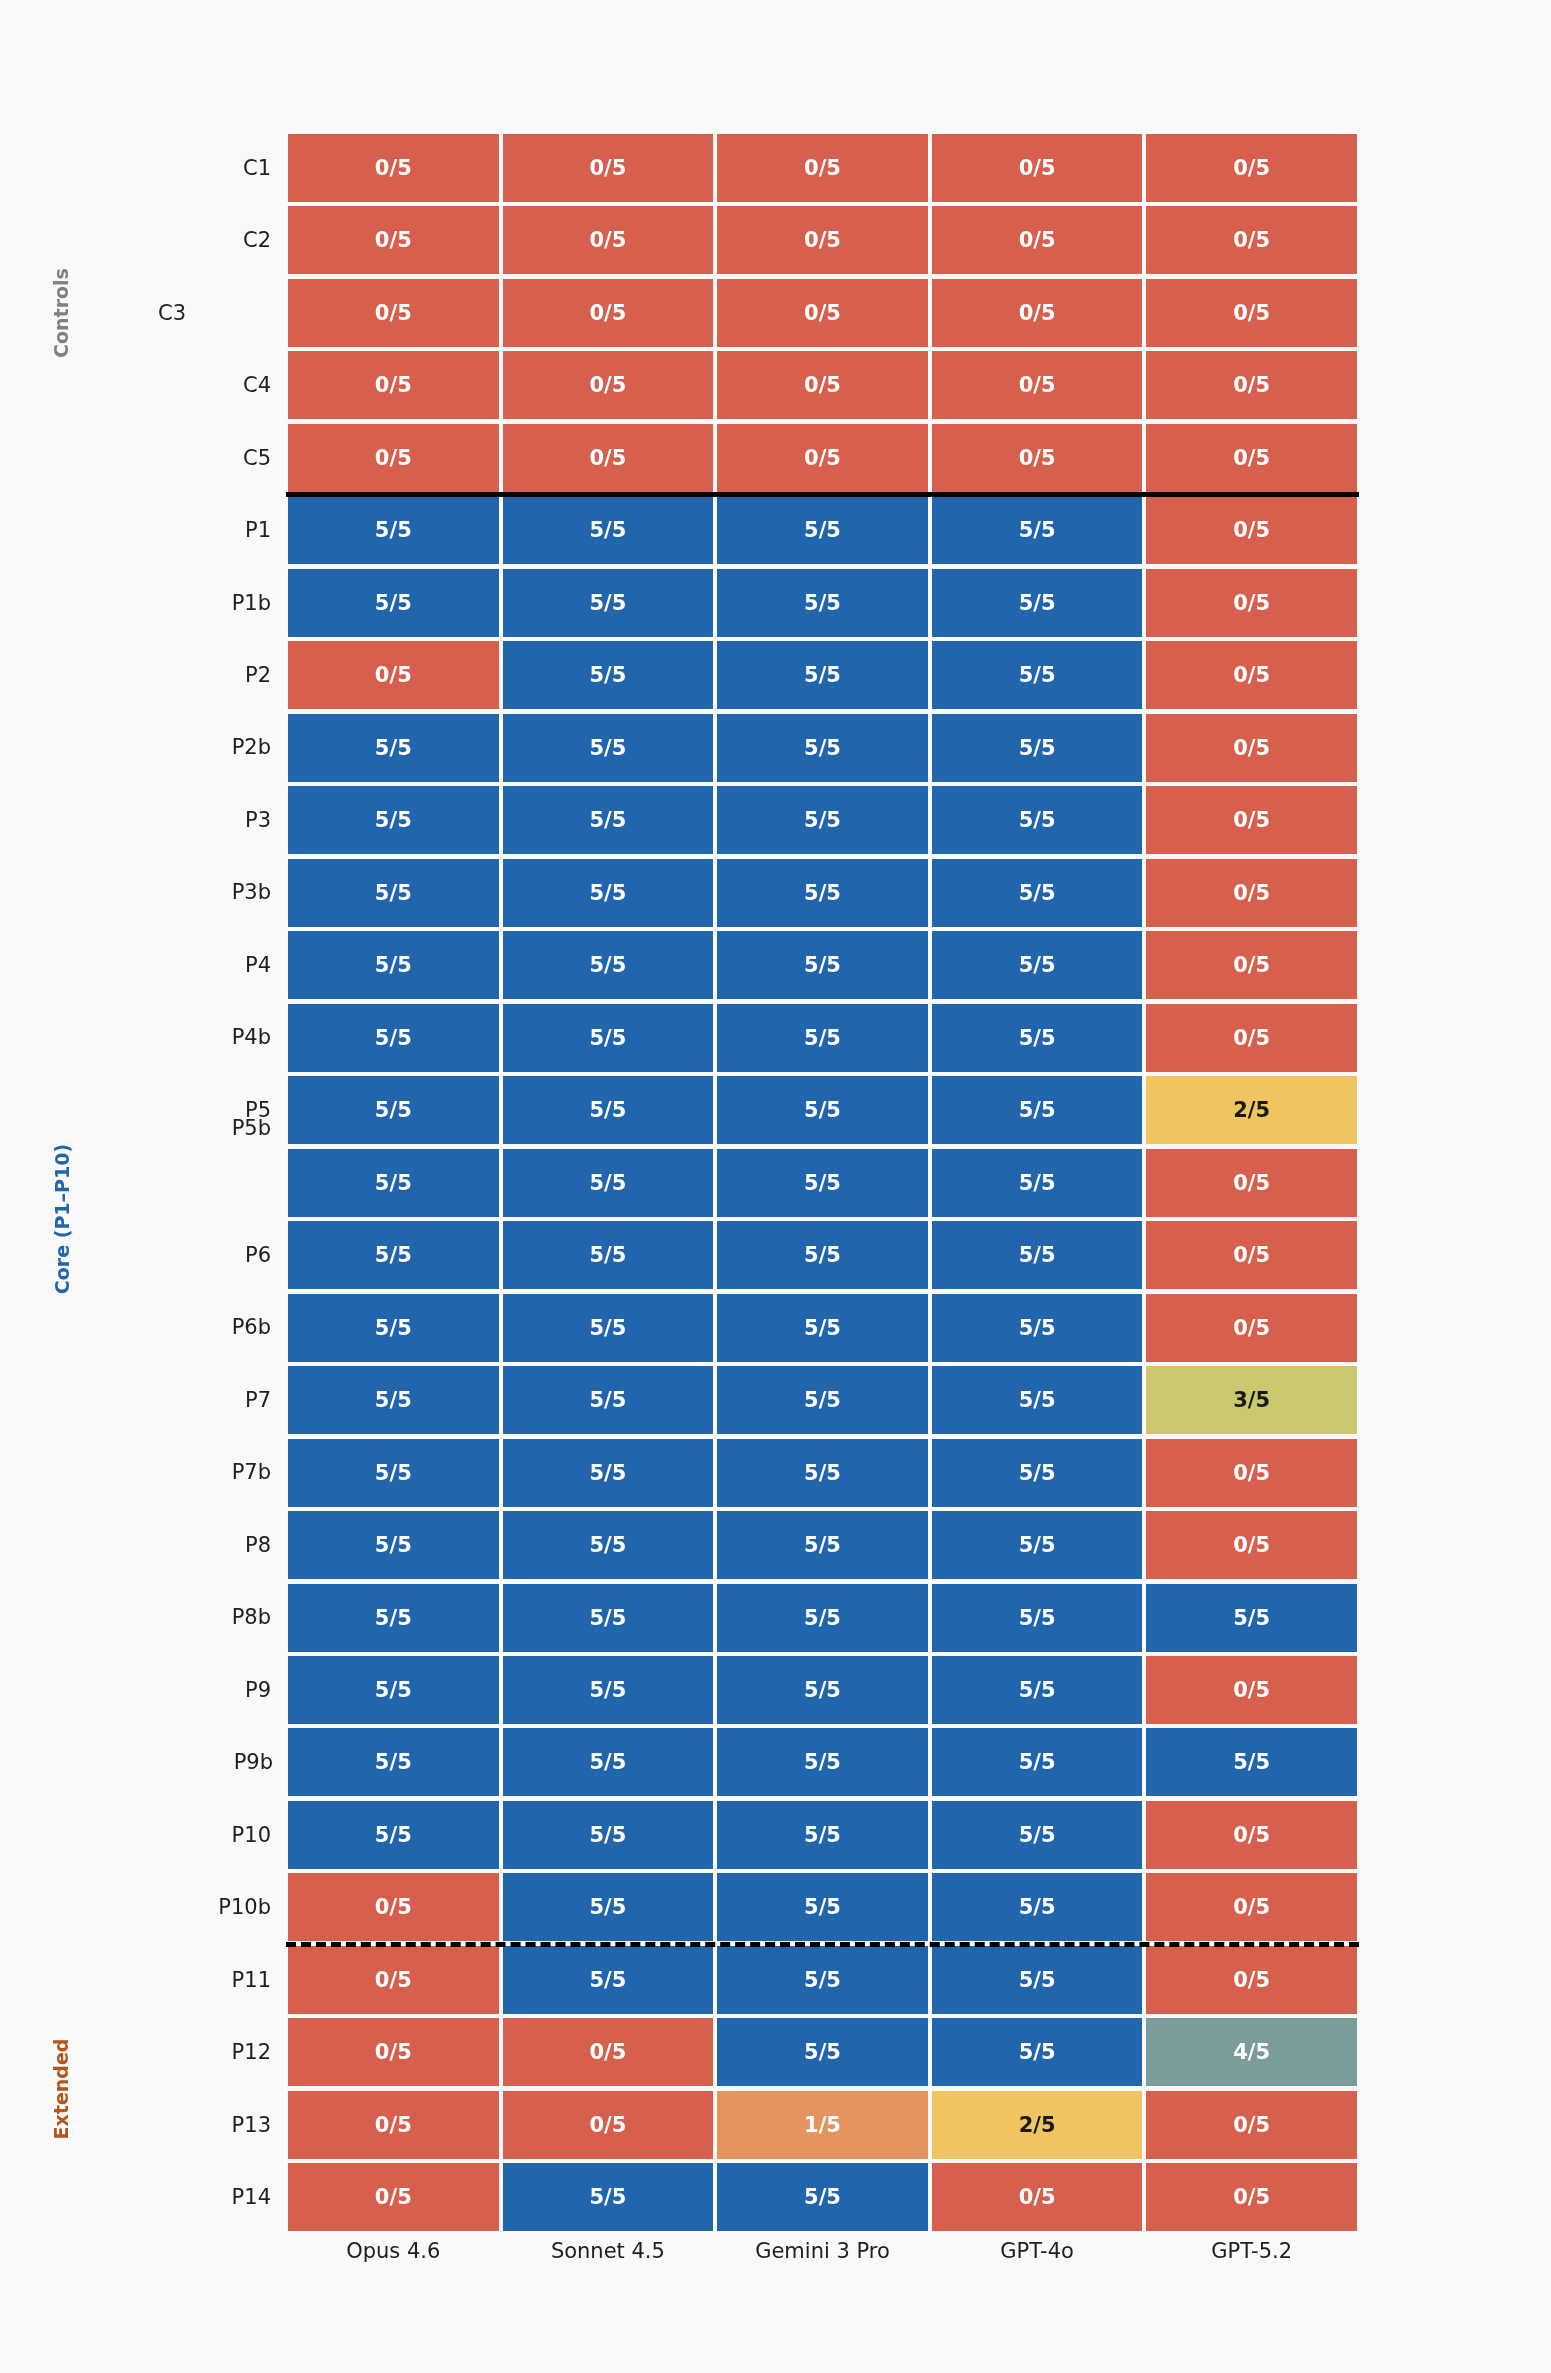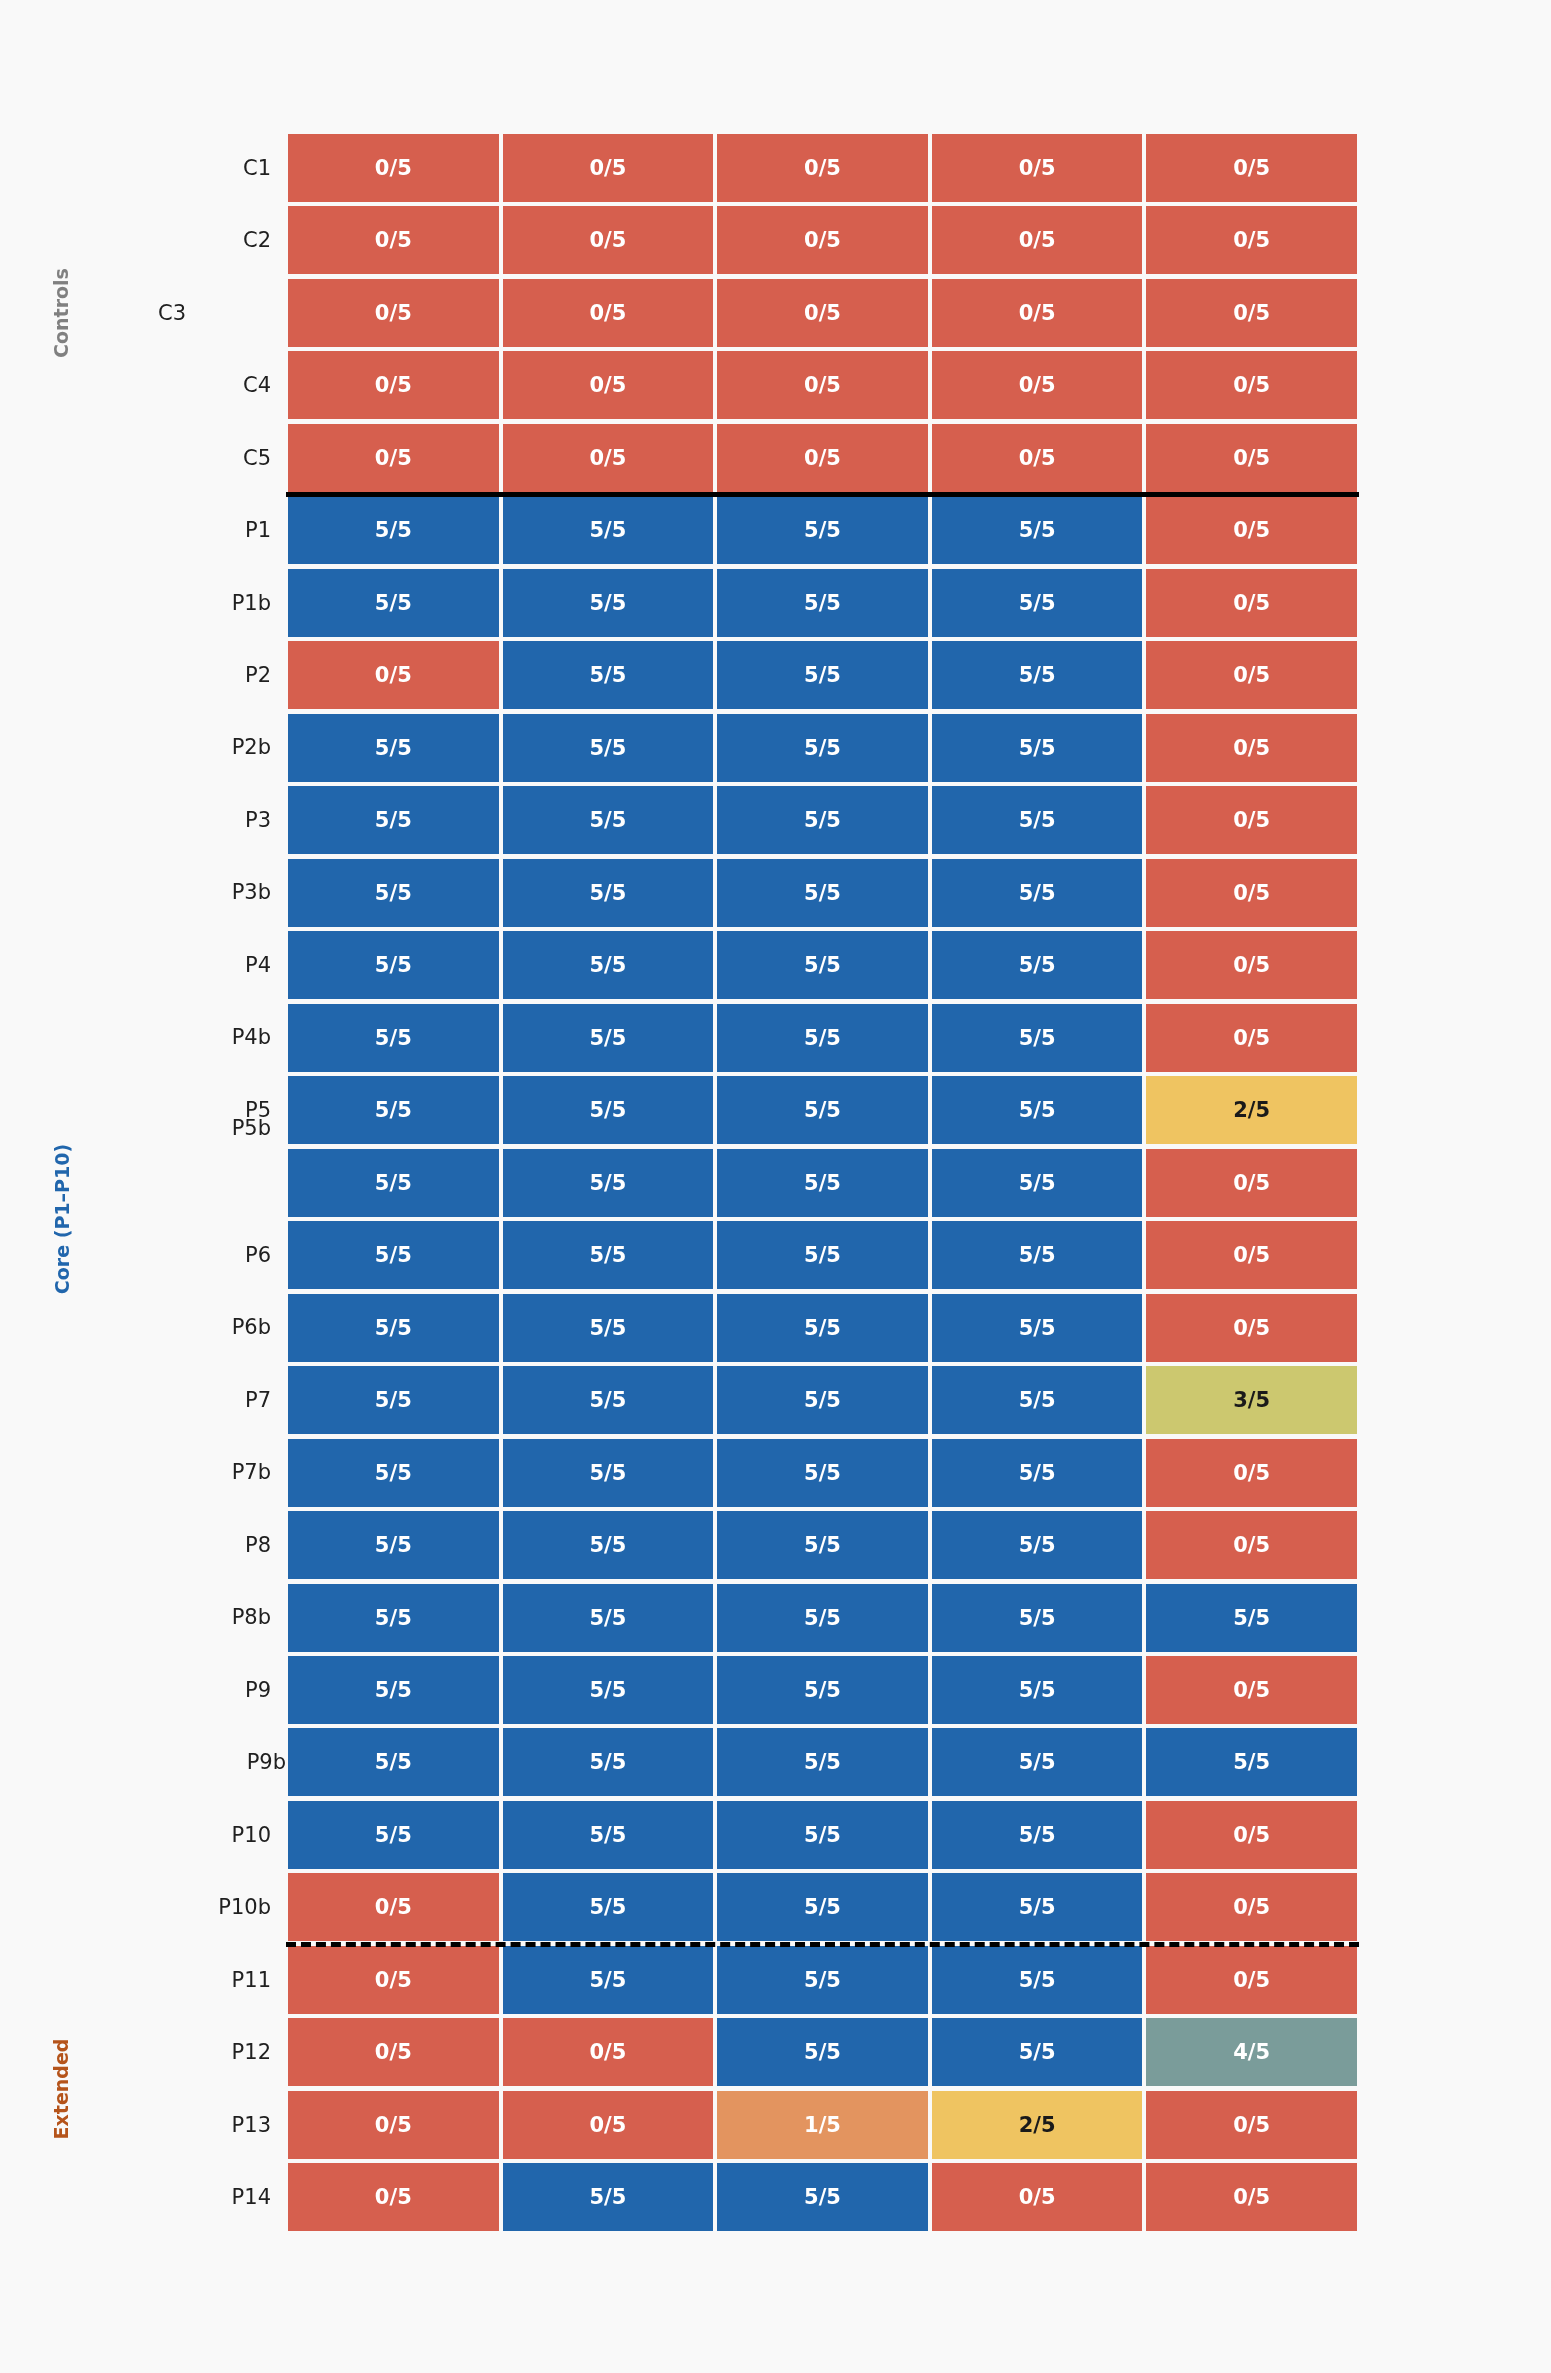--- a/index.html
+++ b/index.html
@@ -321,20 +321,27 @@
       </div>
       <div class="heat-row" style="top: 2029px; height: 72px;">
         <div class="heat-cell" style="background: rgb(214, 95, 78); color: rgb(255, 255, 255);">0/5</div>
         <div class="heat-cell" style="background: rgb(33, 102, 172); color: rgb(255, 255, 255);">5/5</div>
         <div class="heat-cell" style="background: rgb(33, 102, 172); color: rgb(255, 255, 255);">5/5</div>
         <div class="heat-cell" style="background: rgb(214, 95, 78); color: rgb(255, 255, 255);">0/5</div>
         <div class="heat-cell" style="background: rgb(214, 95, 78); color: rgb(255, 255, 255);">0/5</div>
       </div>
     </div>
 
+  <div id="col-labels">
+      <div class="col-label">Opus 4.6</div>
+      <div class="col-label">Sonnet 4.5</div>
+      <div class="col-label">Gemini 3 Pro</div>
+      <div class="col-label">GPT-4o</div>
+      <div class="col-label">GPT-5.2</div>
+    </div>
 
   <div id="group-labels">
       <div class="group-label" style="color: rgb(128, 128, 128); width: 362px; height: 24px; line-height: 24px; left: -120px; top: 301px;">Controls</div>
       <div class="group-label" style="color: rgb(33, 102, 172); width: 1450px; height: 24px; line-height: 24px; left: -663px; top: 1207px;">Core (P1–P10)</div>
       <div class="group-label" style="color: rgb(181, 84, 27); width: 290px; height: 24px; line-height: 24px; left: -84px; top: 2077px;">Extended</div>
     </div>
 
   <div id="dividers-layer">
       <div class="divider-solid" style="top: 492px;"></div>
       <div class="divider-dashed" style="top: 1942px;"></div>
@@ -355,21 +362,21 @@
     <div class="row-label" style="top: 1001px; height: 72px; line-height: 72px; left: 73px; right: auto;">P4b</div>
     <div class="row-label" style="top: 1074px; height: 72px; line-height: 72px; left: 73px; right: auto;">P5</div>
     <div class="row-label" style="top: 1092px; height: 72px; line-height: 72px; left: 73px; right: auto;">P5b</div>
     <div class="row-label" style="top: 1219px; height: 72px; line-height: 72px; left: 73px; right: auto;">P6</div>
     <div class="row-label" style="top: 1291px; height: 72px; line-height: 72px; left: 73px; right: auto;">P6b</div>
     <div class="row-label" style="top: 1364px; height: 72px; line-height: 72px; left: 73px; right: auto;">P7</div>
     <div class="row-label" style="top: 1436px; height: 72px; line-height: 72px; left: 73px; right: auto;">P7b</div>
     <div class="row-label" style="top: 1509px; height: 72px; line-height: 72px; left: 73px; right: auto;">P8</div>
     <div class="row-label" style="top: 1581px; height: 72px; line-height: 72px; left: 73px; right: auto;">P8b</div>
     <div class="row-label" style="top: 1654px; height: 72px; line-height: 72px; left: 73px; right: auto;">P9</div>
-    <div class="row-label" style="top: 1726px; height: 72px; line-height: 72px; left: 88px; right: auto;">P9b</div>
+    <div class="row-label" style="top: 1726px; height: 72px; line-height: 72px; left: 75px; right: auto;">P9b</div>
     <div class="row-label" style="top: 1799px; height: 72px; line-height: 72px; left: 73px; right: auto;">P10</div>
     <div class="row-label" style="top: 1871px; height: 72px; line-height: 72px; left: 73px; right: auto;">P10b</div>
     <div class="row-label" style="top: 1944px; height: 72px; line-height: 72px; left: 73px; right: auto;">P11</div>
     <div class="row-label" style="top: 2016px; height: 72px; line-height: 72px; left: 73px; right: auto;">P12</div>
     <div class="row-label" style="top: 2089px; height: 72px; line-height: 72px; left: 73px; right: auto;">P13</div>
     <div class="row-label" style="top: 2161px; height: 72px; line-height: 72px; left: 73px; right: auto;">P14</div>
   </div>
 
 
 </body></html>

